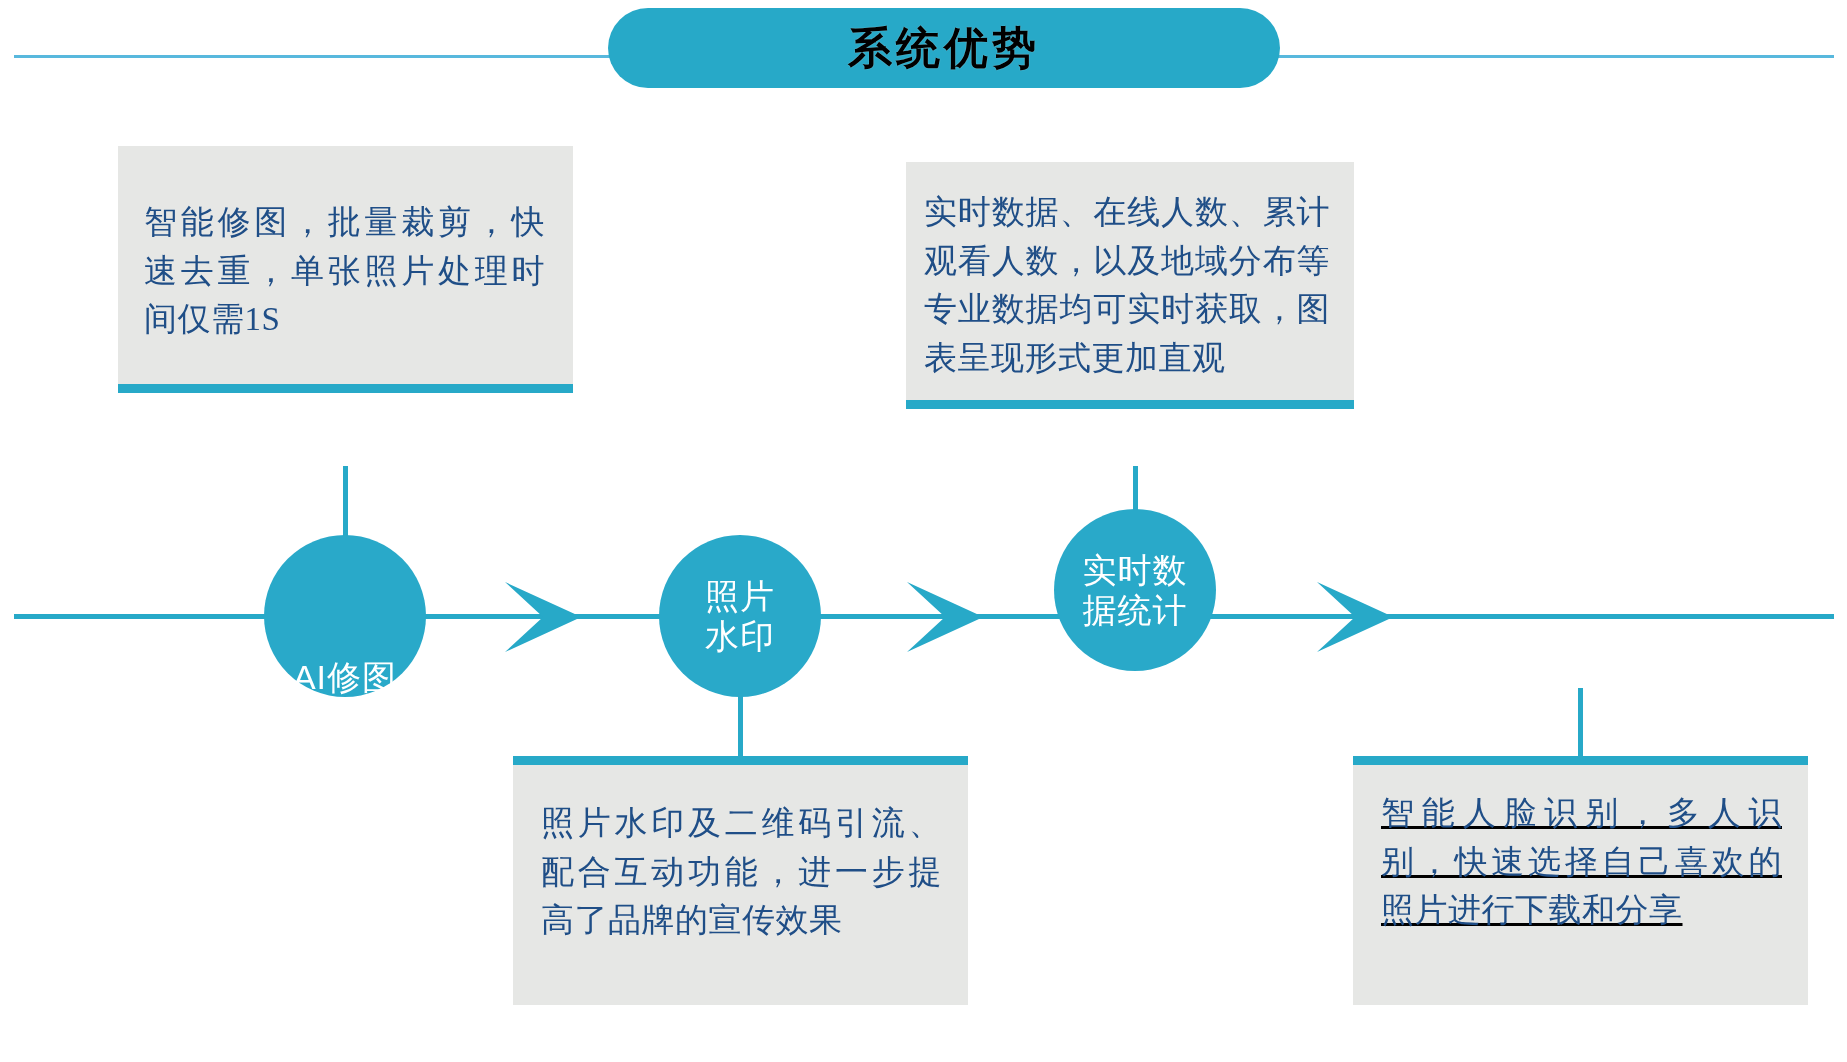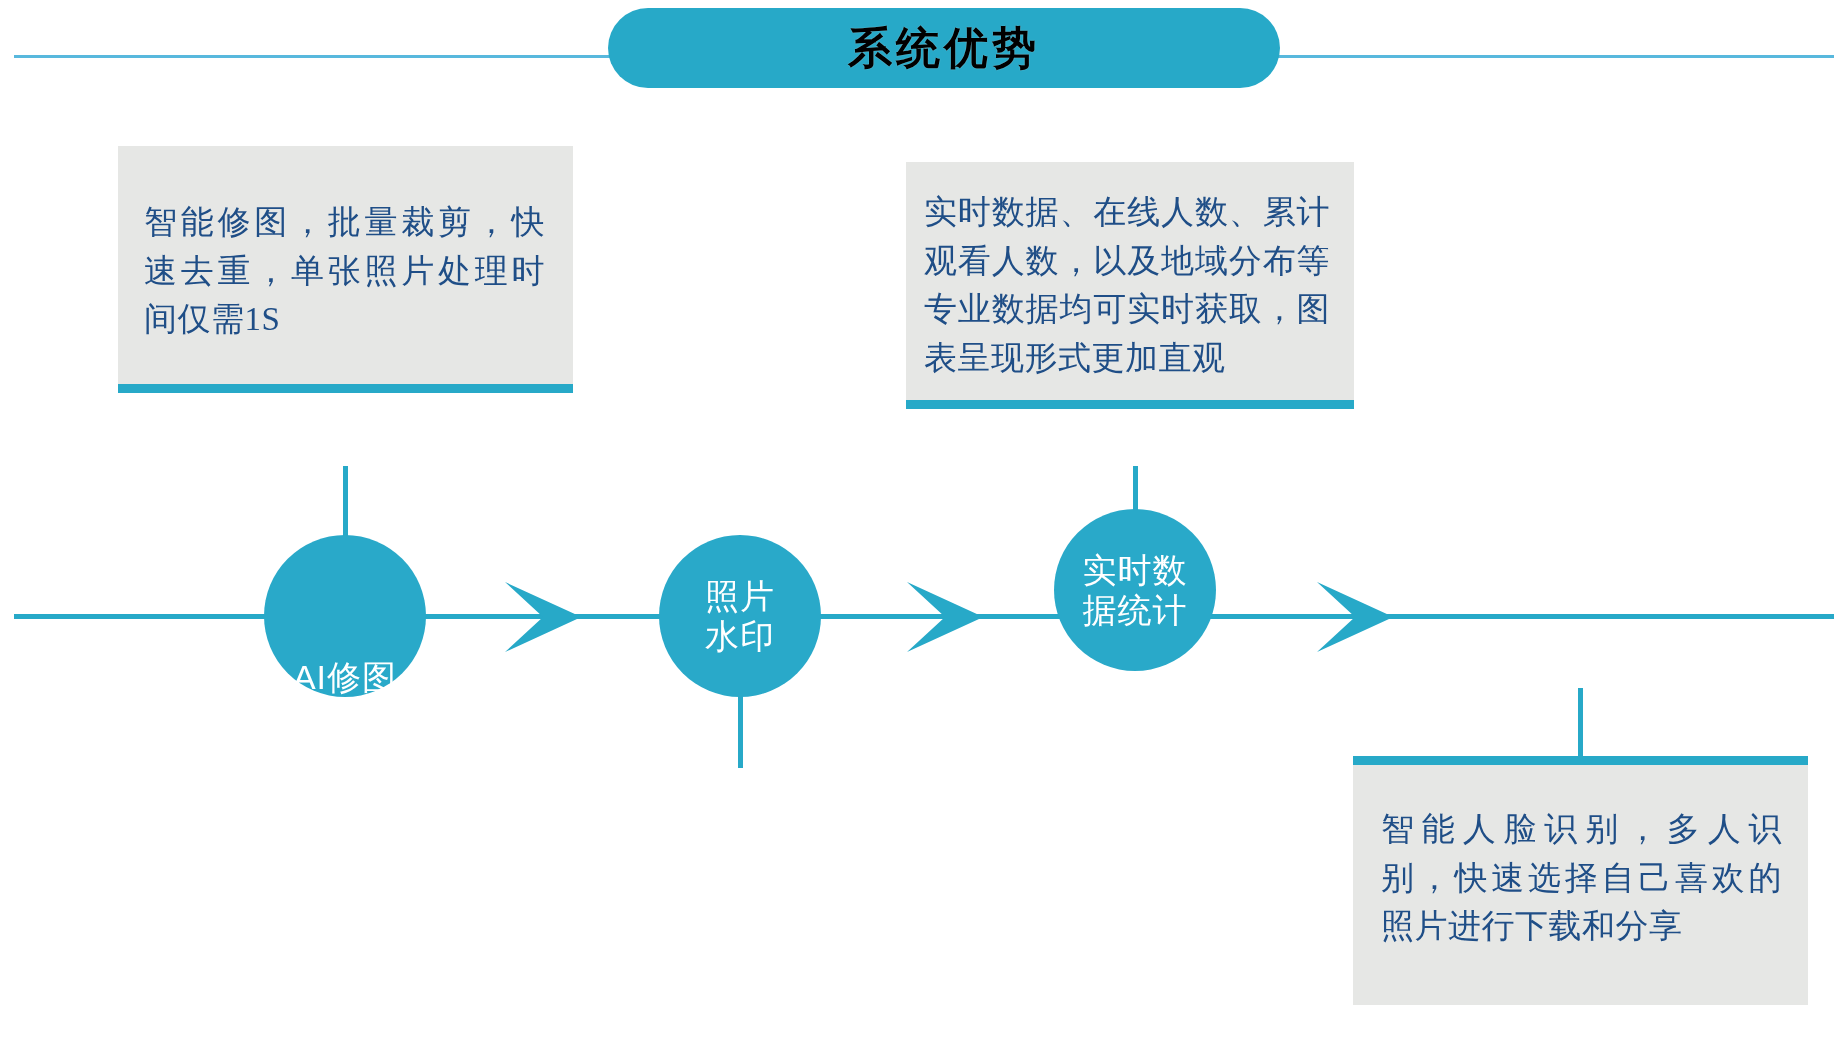--- a/index.html
+++ b/index.html
@@ -92,21 +92,21 @@
   #card-1{left:118px;top:146px;width:455px;}
   #card-1 .card-body{padding:52px 28px 40px 26px;min-height:210px;}
 
   #card-2{left:906px;top:162px;width:448px;}
   #card-2 .card-body{padding:26px 24px 14px 18px;min-height:238px;}
 
   #card-3{left:513px;top:756px;width:455px;}
   #card-3 .card-body{padding:34px 26px 36px 28px;min-height:240px;}
 
   #card-4{left:1353px;top:756px;width:455px;}
-  #card-4 .card-body{padding:40px 26px 36px 28px;min-height:240px;}
+  #card-4 .card-body{padding:24px 26px 36px 28px;min-height:240px;text-decoration:underline;}
 </style>
 </head>
 <body>
 
 <div id="stage">
 
   <div class="header-rule"></div>
 
   <div class="title-pill">
     <span>系统优势</span>
@@ -157,20 +157,26 @@
     <div class="card-bar"></div>
   </div>
 
   <div class="card bar-bottom" id="card-2">
     <div class="card-body">
       <div class="card-text">实时数据、在线人数、累计观看人数，以及地域分布等专业数据均可实时获取，图表呈现形式更加直观</div>
     </div>
     <div class="card-bar"></div>
   </div>
 
+  <div class="card bar-top" id="card-3">
+    <div class="card-bar"></div>
+    <div class="card-body">
+      <div class="card-text">照片水印及二维码引流、配合互动功能，进一步提高了品牌的宣传效果</div>
+    </div>
+  </div>
 
   <div class="card bar-top" id="card-4">
     <div class="card-bar"></div>
     <div class="card-body">
       <div class="card-text">智能人脸识别，多人识别，快速选择自己喜欢的照片进行下载和分享</div>
     </div>
   </div>
 
 </div>
 

